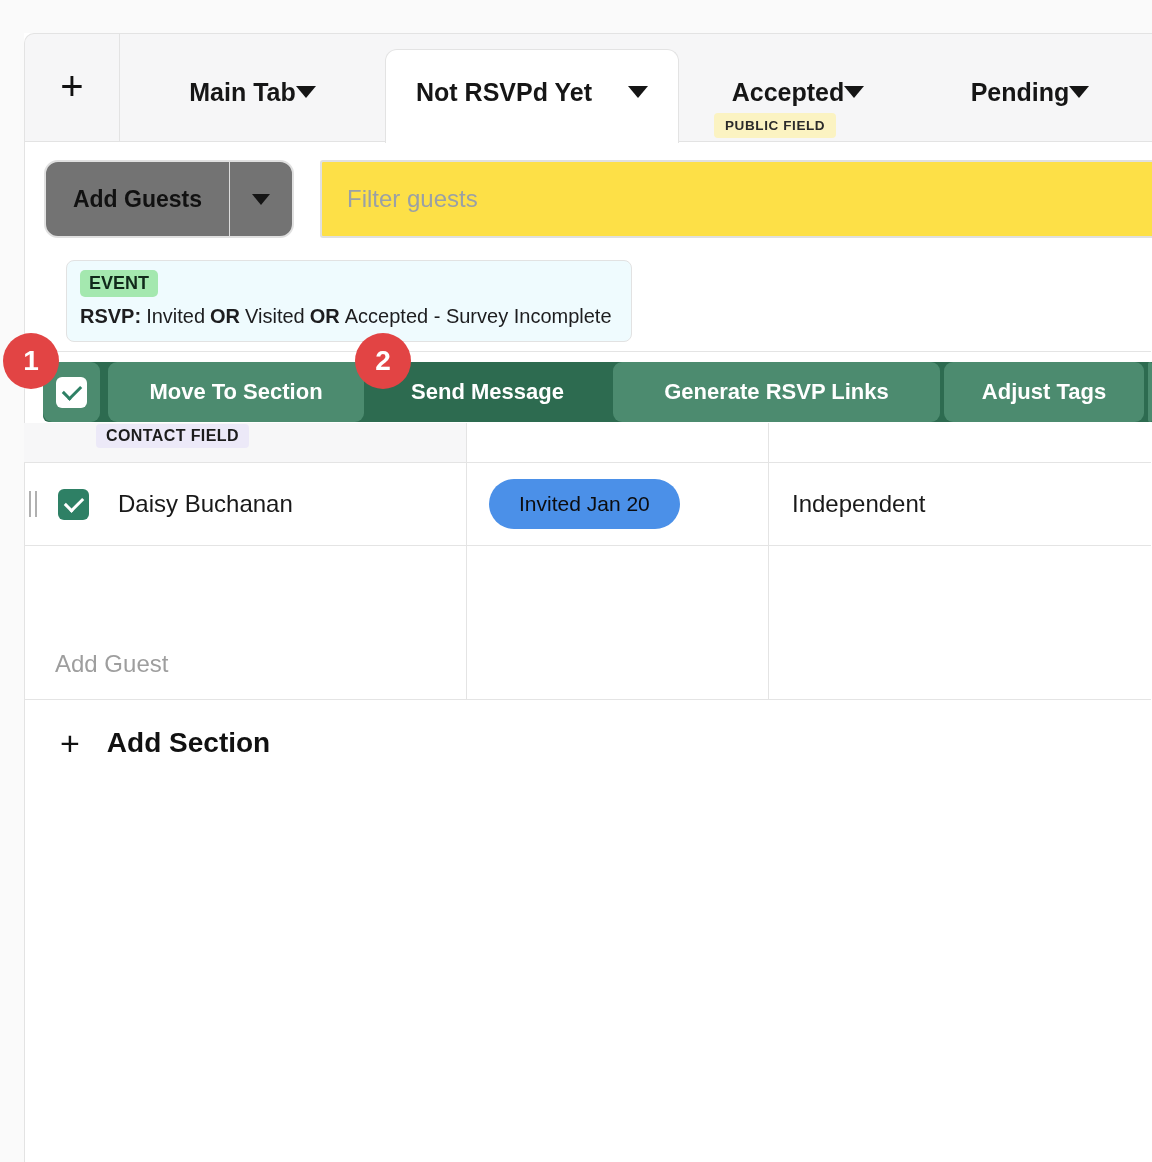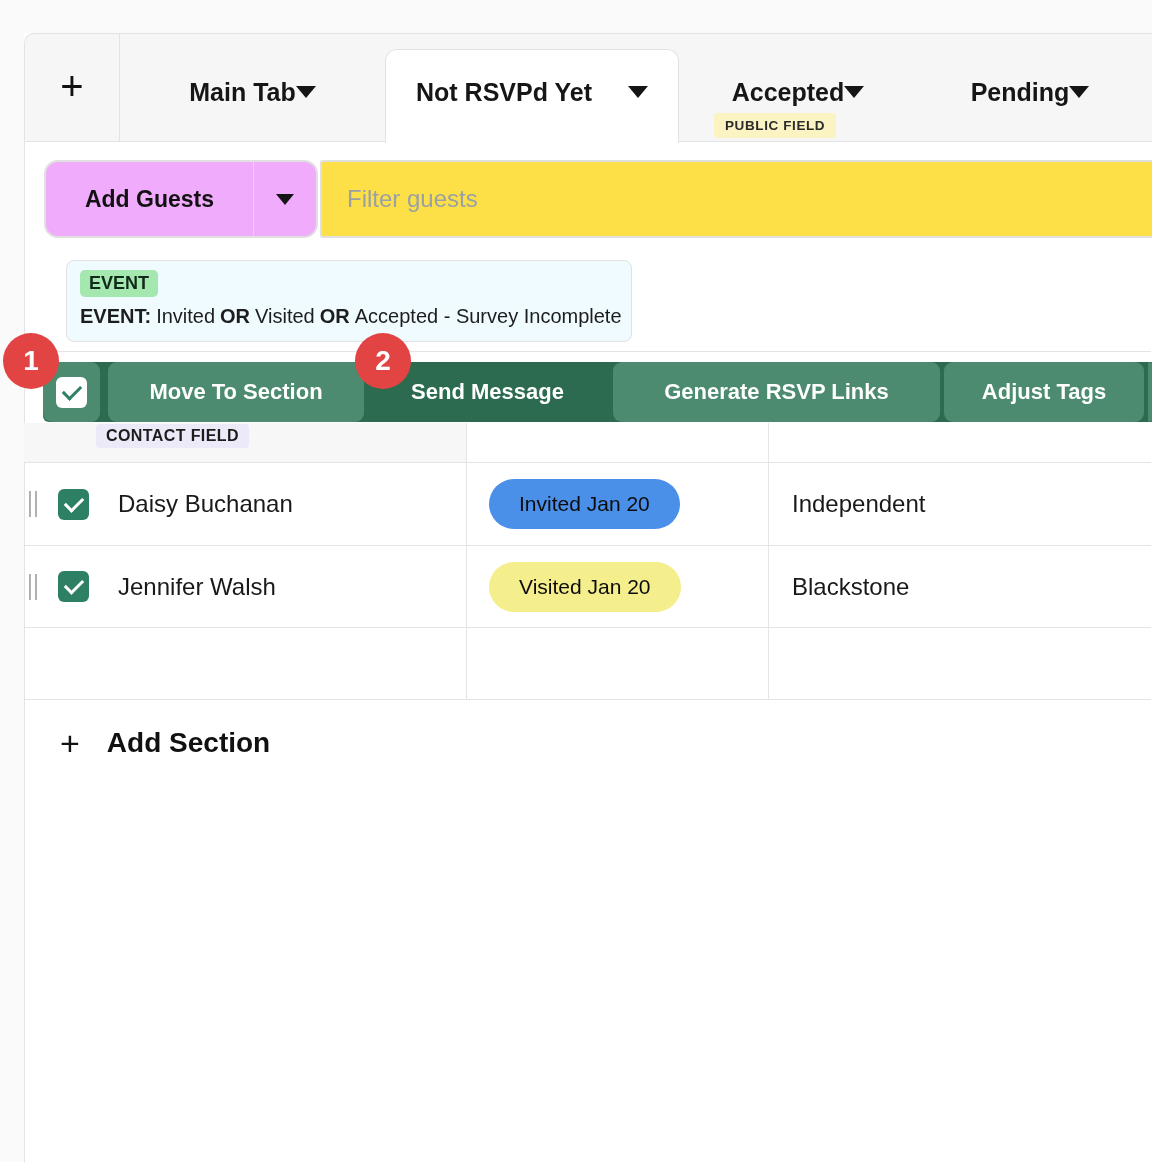--- a/index.html
+++ b/index.html
@@ -24,21 +24,21 @@
   .main-tab{left:94px;width:267px;}
   .active-tab{left:361px;top:16px;width:292px;height:93px;background:#fff;border:1px solid #e3e3e3;border-bottom:none;
     border-radius:12px 12px 0 0;z-index:3;}
   .active-tab .tab-label-row{top:28px;gap:36px;}
   .accepted-tab{left:664px;width:218px;}
   .pending-tab{left:900px;width:210px;}
   .public-view-badge{position:absolute;top:79px;left:25px;background:#fbf3c2;color:#2b2b2b;
     font-size:13.5px;font-weight:700;letter-spacing:0.6px;padding:5px 11px;border-radius:4px;white-space:nowrap;}
 
   
-  .add-guests-btn{position:absolute;left:20px;top:127px;width:274px;height:78px;background:#f0abfc;
+  .add-guests-btn{position:absolute;left:20px;top:127px;width:250px;height:78px;background:#737373;
     border:2px solid #e0e0e0;border-radius:14px;display:flex;cursor:pointer;box-sizing:border-box;}
   .agb-label{flex:1;display:flex;align-items:center;justify-content:center;font-size:23px;font-weight:700;color:#111;}
   .agb-caret{width:62px;border-left:1px solid #dcdcdc;display:flex;align-items:center;justify-content:center;}
   .agb-caret .caret{border-left-width:9px;border-right-width:9px;border-top-width:11px;}
   .filter-input{position:absolute;left:296px;top:127px;width:832px;height:78px;box-sizing:border-box;
     border:2px solid #e0e0e0;border-right:none;border-radius:3px 0 0 3px;background:#fde047;
     font-size:24px;color:#1b1b1b;padding:0 0 0 25px;outline:none;font-family:inherit;}
   .filter-input::placeholder{color:#9aa0a6;}
 
   
@@ -144,21 +144,21 @@
     <span class="agb-label">Add Guests</span>
     <span class="agb-caret">
       <span class="caret"></span>
     </span>
   </div>
   <input class="filter-input" type="text" placeholder="Filter guests" style="">
 
   <div class="filter-chip">
     <span class="event-badge">EVENT</span>
     <div class="chip-line">
-      <span class="b">EVENT:</span><span>Invited</span><span class="b">OR</span><span>Visited</span><span class="b">OR</span><span>Accepted - Survey Incomplete</span>
+      <span class="b">RSVP:</span><span>Invited</span><span class="b">OR</span><span>Visited</span><span class="b">OR</span><span>Accepted - Survey Incomplete</span>
     </div>
   </div>
 
   <div class="table-top-line"></div>
 
   <div class="greenbar">
     <div class="tb-seg tb-light" style="width:57px;">
       <span class="cb cb-white">
         <span class="checkmark green"></span>
       </span>
@@ -195,40 +195,25 @@
       <span class="guest-name">Daisy Buchanan</span>
     </div>
     <div class="cell cell-status">
       <span class="pill pill-invited-blue">Invited Jan 20</span>
     </div>
     <div class="cell cell-org">
       <span class="org-text">Independent</span>
     </div>
   </div>
 
-  <div class="grow row-2">
+
+  <div class="grow row-add">
     <div class="cell cell-name">
-      <span class="drag-handle">
-          <i></i>
-          <i></i>
-        </span>
-      <span class="cb cb-green row-cb">
-        <span class="checkmark"></span>
-      </span>
-      <span class="guest-name">Jennifer Walsh</span>
-    </div>
-    <div class="cell cell-status">
-      <span class="pill pill-visited-yellow">Visited Jan 20</span>
-    </div>
-    <div class="cell cell-org">
-      <span class="org-text">Blackstone</span>
-    </div>
-  </div>
-
-  <div class="grow row-add">
+      <span class="add-guest-text">Add Guest</span>
+    </div>
     <div class="cell cell-status"></div>
     <div class="cell cell-org"></div>
   </div>
 
   <div class="add-section">
     <span class="as-plus">+</span>
     <span class="as-label">Add Section</span>
   </div>
 </div>
 

